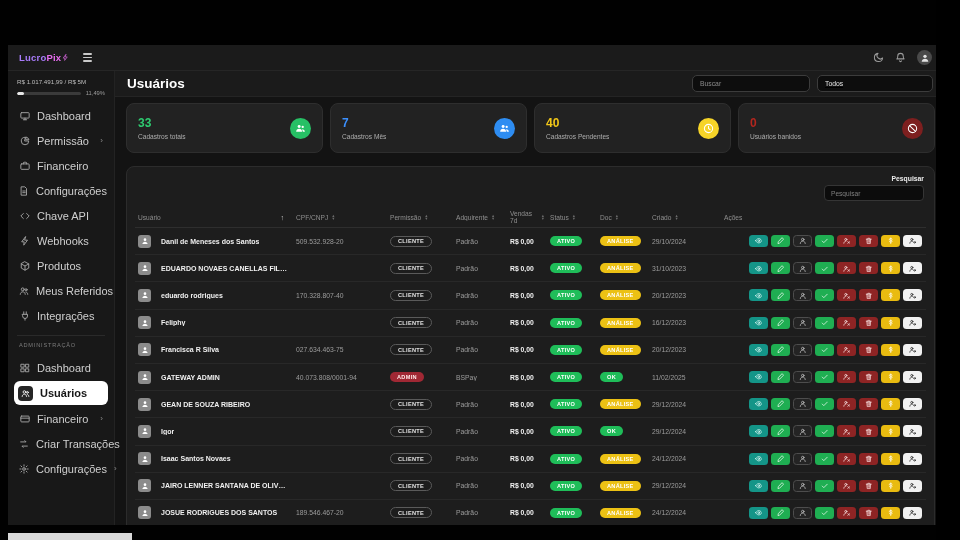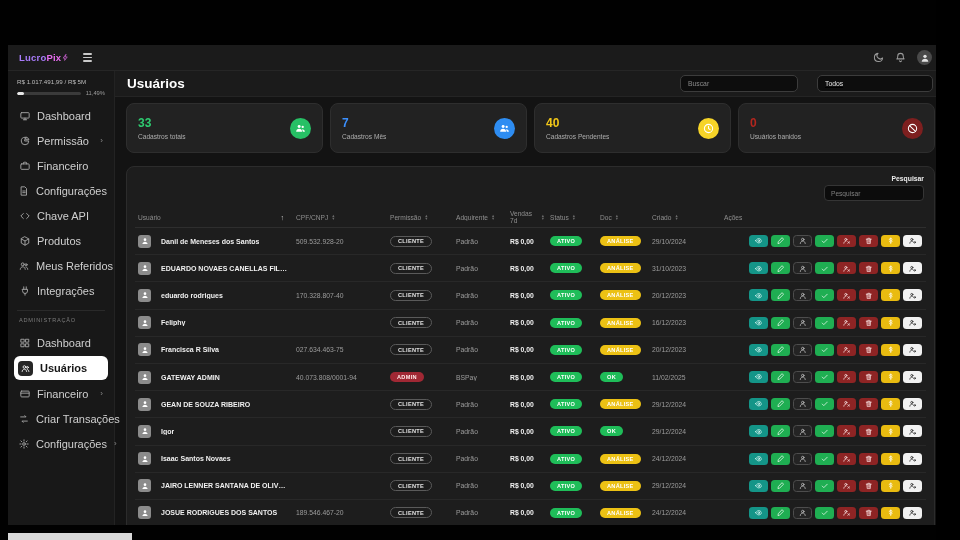--- a/index.html
+++ b/index.html
@@ -36,21 +36,21 @@
   .mitem.active{background:#ffffff;height:24px;margin:1px 1px;}
   .mitem.active .lbl{font-weight:bold;color:#161616;}
   .iconbox{width:15px;height:15px;border-radius:4px;background:#262626;color:#fff;display:flex;align-items:center;justify-content:center;margin-left:-2px;}
   .sdivider{height:1px;background:#2a2a2a;margin:7px 9px 4px;}
   .slabel{font-size:5.6px;color:#7c7c7c;letter-spacing:.8px;padding:2px 11px;}
 
   
   .main{position:absolute;left:107px;top:25px;right:0;bottom:0;}
   .page-head{position:absolute;left:0;right:0;top:0;height:27px;background:#1b1b1b;border-bottom:1px solid #242424;display:flex;align-items:center;padding:0 12px;box-sizing:border-box;}
   .page-title{font-size:13.5px;font-weight:bold;color:#ffffff;margin:0;}
-  .head-controls{margin-left:auto;display:flex;gap:19px;text-decoration:underline;}
+  .head-controls{margin-left:auto;display:flex;gap:7px;text-decoration:underline;}
   .search-input{width:118px;height:17px;background:#0d0d0d;border:1px solid #3c3c3c;border-radius:5px;color:#ddd;font-size:6.8px;padding:0 7px;box-sizing:border-box;outline:none;}
   .search-input::placeholder{color:#8a8a8a;}
   .filter-select{width:116px;height:17px;background:#0d0d0d;border:1px solid #3c3c3c;border-radius:5px;color:#e8e8e8;font-size:6.8px;display:flex;align-items:center;padding:0 7px;box-sizing:border-box;cursor:pointer;}
 
   .stats{position:absolute;left:11px;right:10px;top:33px;height:50px;display:flex;gap:7px;}
   .stat-card{flex:1;background:#222222;border:1px solid #2e2e2e;border-radius:8px;display:flex;align-items:center;padding:0 11px;box-sizing:border-box;}
   .stat-texts .v{font-size:12px;font-weight:bold;}
   .stat-texts .l{font-size:6.6px;color:#aeaeae;margin-top:2.5px;white-space:nowrap;}
   .stat-icon{margin-left:auto;width:21px;height:21px;border-radius:50%;display:flex;align-items:center;justify-content:center;color:#ffffff;}
 
@@ -193,20 +193,28 @@
             <span class="ico" style="display: flex;">
               <svg viewBox="0 0 24 24" width="10" height="10" fill="none" stroke="currentColor" stroke-width="2.2" stroke-linecap="round" stroke-linejoin="round">
                 <path d="M8 6l-6 6 6 6M16 6l6 6-6 6"></path>
               </svg>
             </span>
             <span class="lbl">Chave API</span>
           </div>
           <div class="mitem">
             <span class="ico" style="display: flex;">
               <svg viewBox="0 0 24 24" width="10" height="10" fill="none" stroke="currentColor" stroke-width="2.2" stroke-linecap="round" stroke-linejoin="round">
+                <path d="M13 2L4 14h6l-1 8 9-12h-6z"></path>
+              </svg>
+            </span>
+            <span class="lbl">Webhooks</span>
+          </div>
+          <div class="mitem">
+            <span class="ico" style="display: flex;">
+              <svg viewBox="0 0 24 24" width="10" height="10" fill="none" stroke="currentColor" stroke-width="2.2" stroke-linecap="round" stroke-linejoin="round">
                 <path d="M12 2l9 5v10l-9 5-9-5V7z"></path>
                 <path d="M3 7l9 5 9-5M12 12v10"></path>
               </svg>
             </span>
             <span class="lbl">Produtos</span>
           </div>
           <div class="mitem">
             <span class="ico" style="display: flex;">
               <svg viewBox="0 0 24 24" width="10" height="10" fill="none" stroke="currentColor" stroke-width="2.2" stroke-linecap="round" stroke-linejoin="round">
                 <circle cx="9" cy="8" r="3.5"></circle>

